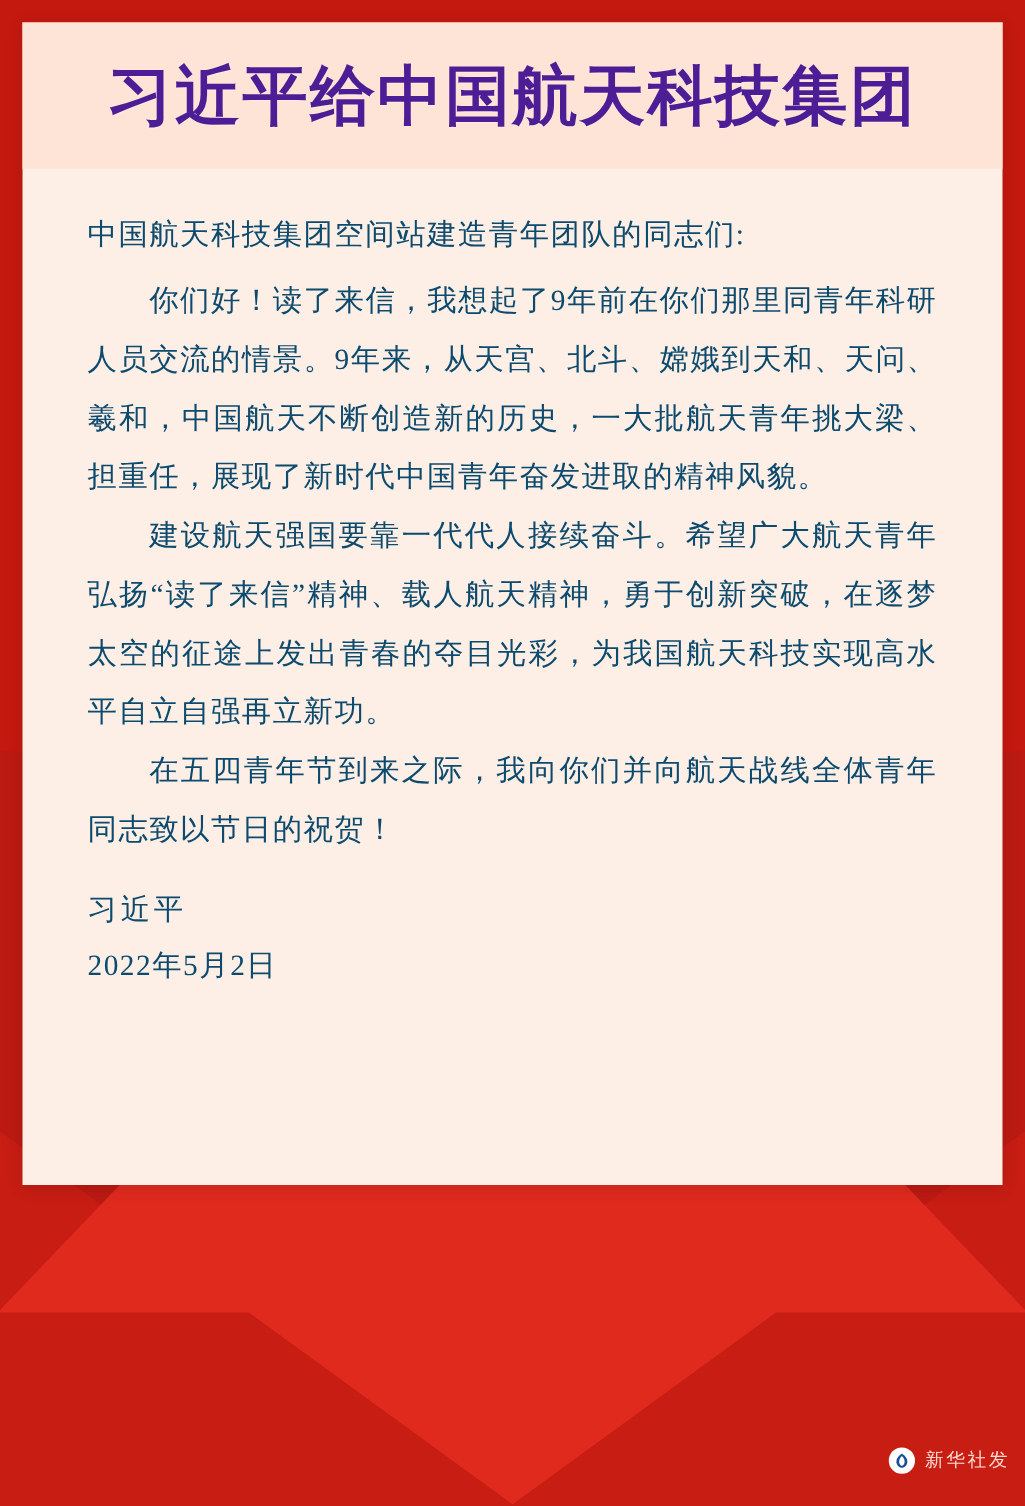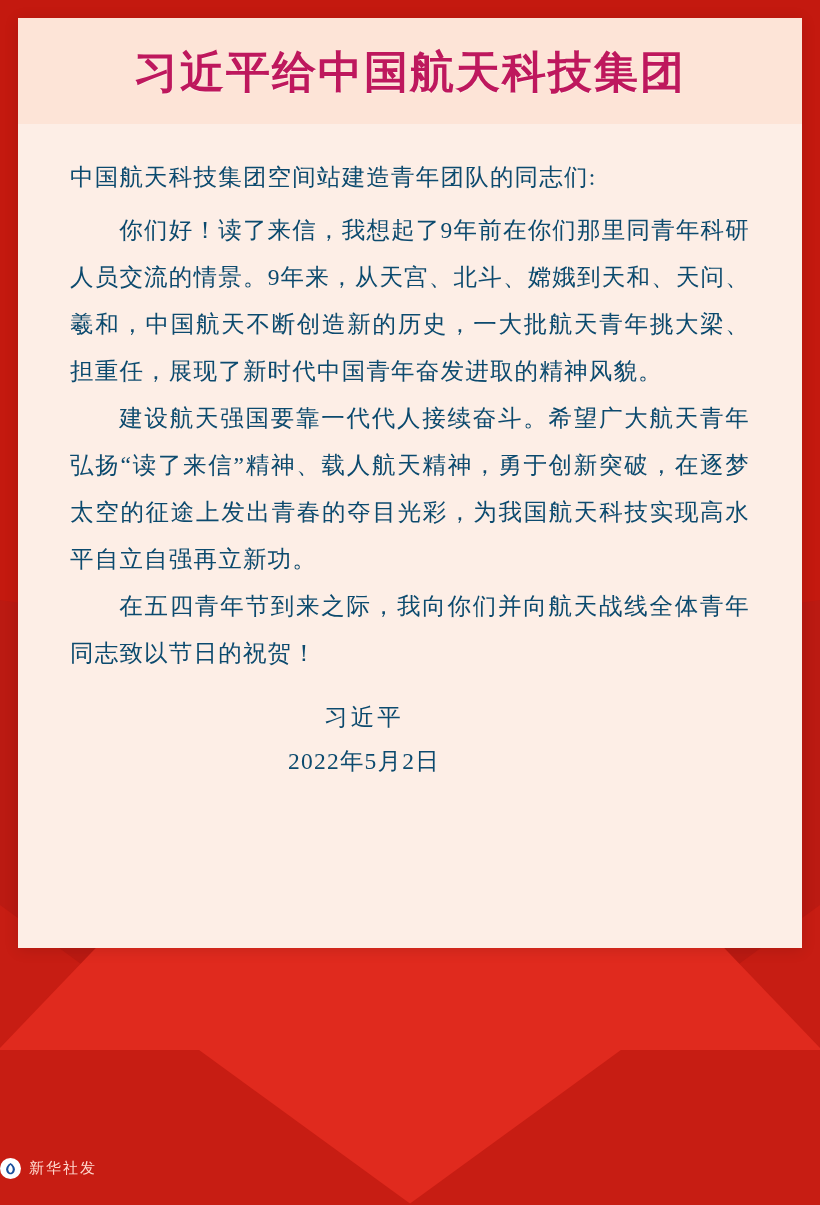--- a/index.html
+++ b/index.html
@@ -92,24 +92,24 @@
     background: #fdeee6;
     box-shadow: 0 2px 14px rgba(0,0,0,.12);
   }
   .card-header {
     background: #fde4d7;
     padding: 22px 30px 20px 30px;
     text-align: center;
   }
   .title-line {
     display: block;
-    color: #be185d;
+    color: #4c1d95;
     font-family: "DejaVu Sans", "Liberation Sans", sans-serif;
     font-weight: bold;
-    font-size: 44px;
+    font-size: 52px;
     letter-spacing: 2px;
     line-height: 1.45;
     text-shadow: 0 1px 0 rgba(255,255,255,.35);
   }
 
   .letter-body {
     padding: 30px 52px 0 52px;
     color: #0c4a6e;
     font-size: 23.5px;
     line-height: 2.0;
@@ -120,36 +120,36 @@
     margin: 0 0 6px 0;
     text-indent: 0;
   }
   .para {
     margin: 0;
     text-indent: 2.1em;
     text-align: justify;
   }
   .sign-block {
     margin-top: 18px;
-    text-align: center;
+    text-align: left;
     padding-right: 92px;
     line-height: 1.9;
     font-size: 23.5px;
   }
   .sign-name { display: block; letter-spacing: 3px; }
   .sign-date { display: block; }
 
   
   .footer {
     position: absolute;
-    left: 0; right: 0;
+    left: 0; right: 12px;
     bottom: 26px;
     display: flex;
     align-items: center;
-    justify-content: flex-start;
+    justify-content: flex-end;
     gap: 8px;
   }
   .footer-logo {
     width: 21px;
     height: 21px;
     border-radius: 50%;
     background: #ffffff;
     display: inline-flex;
     align-items: center;
     justify-content: center;

